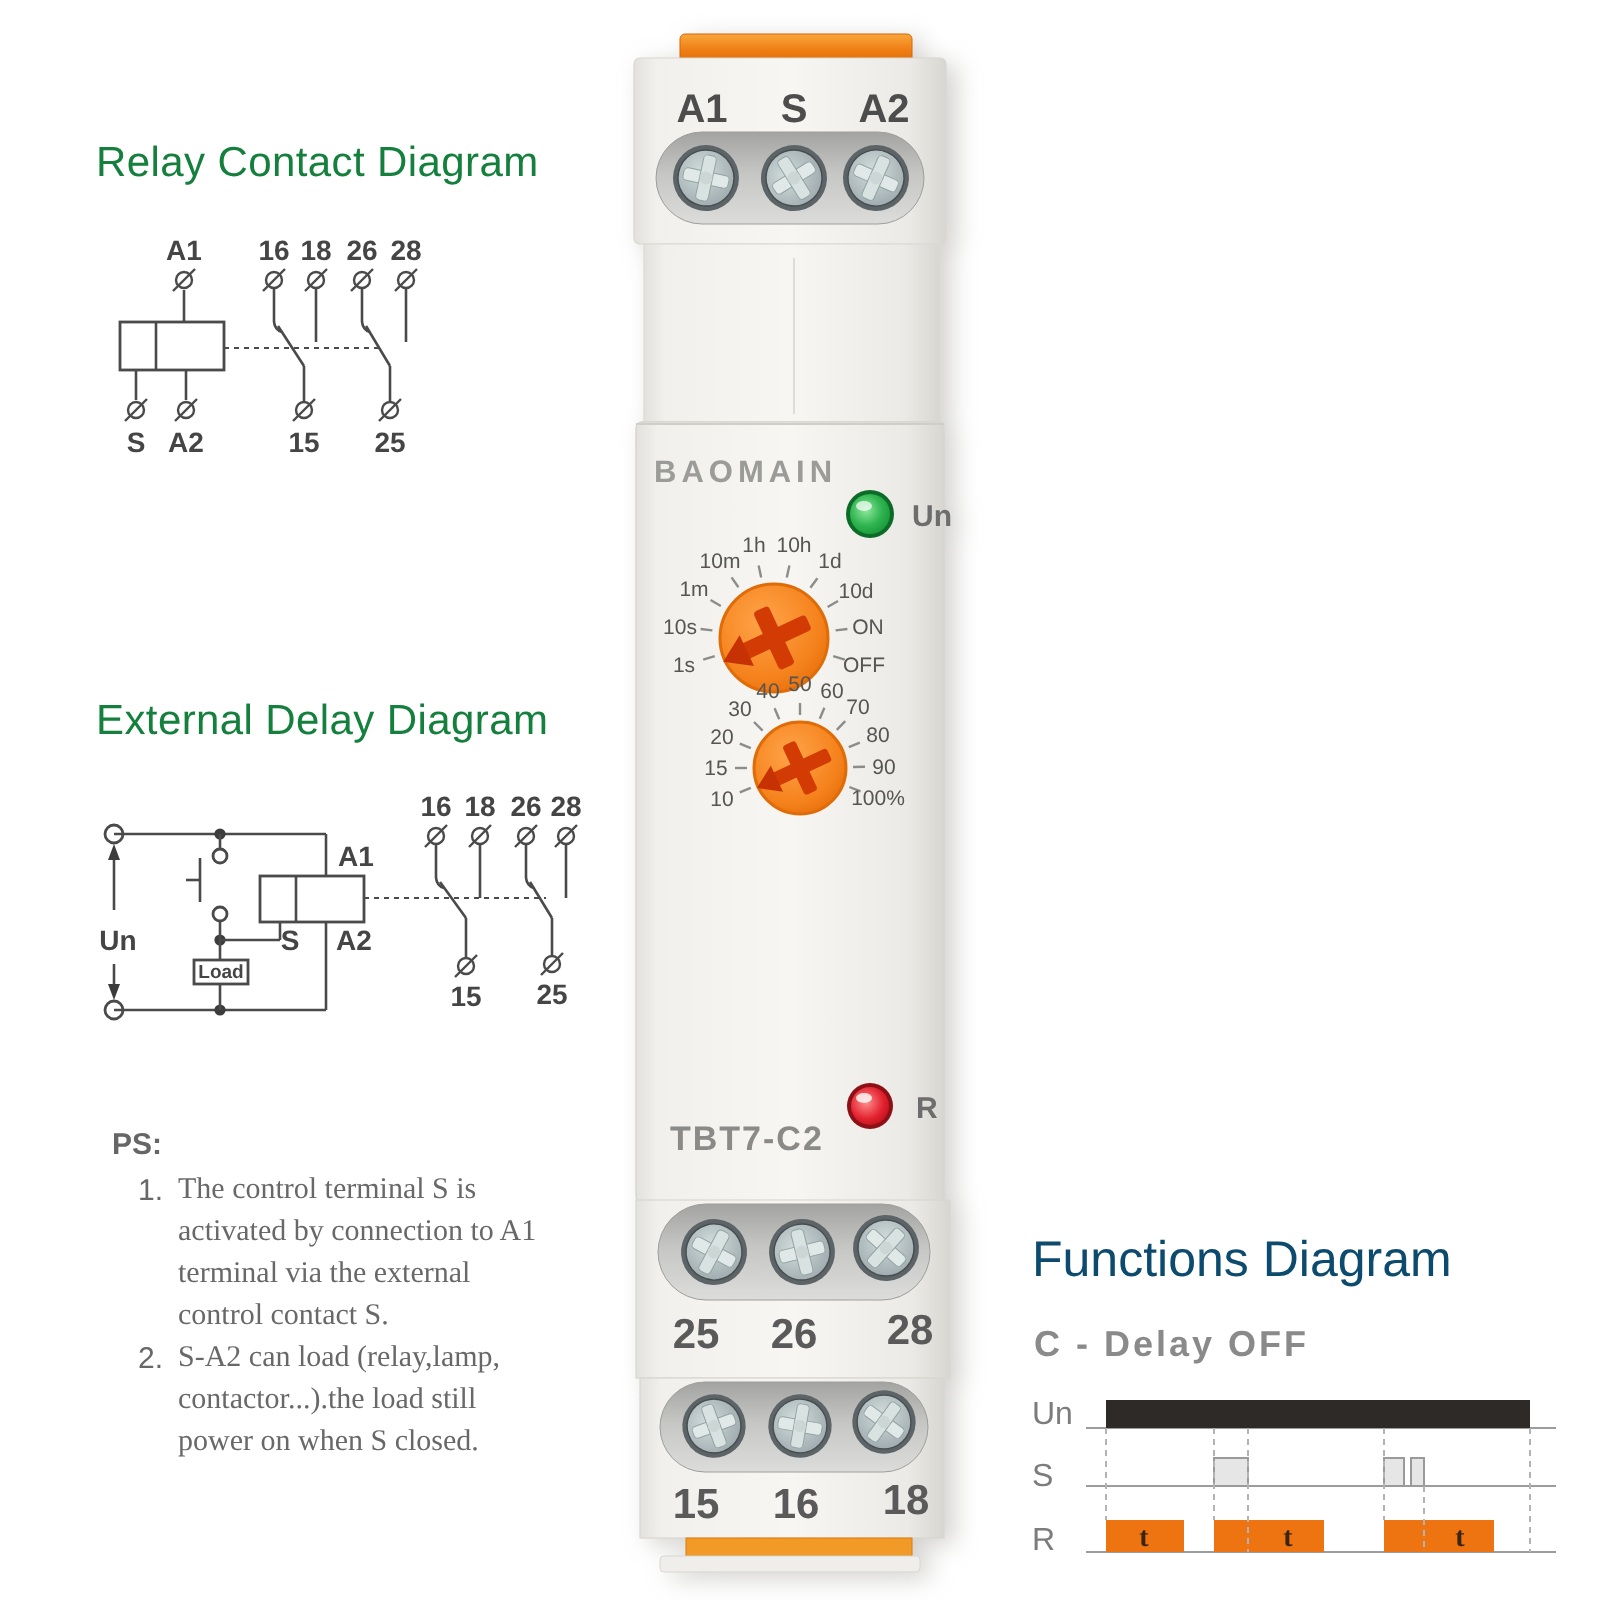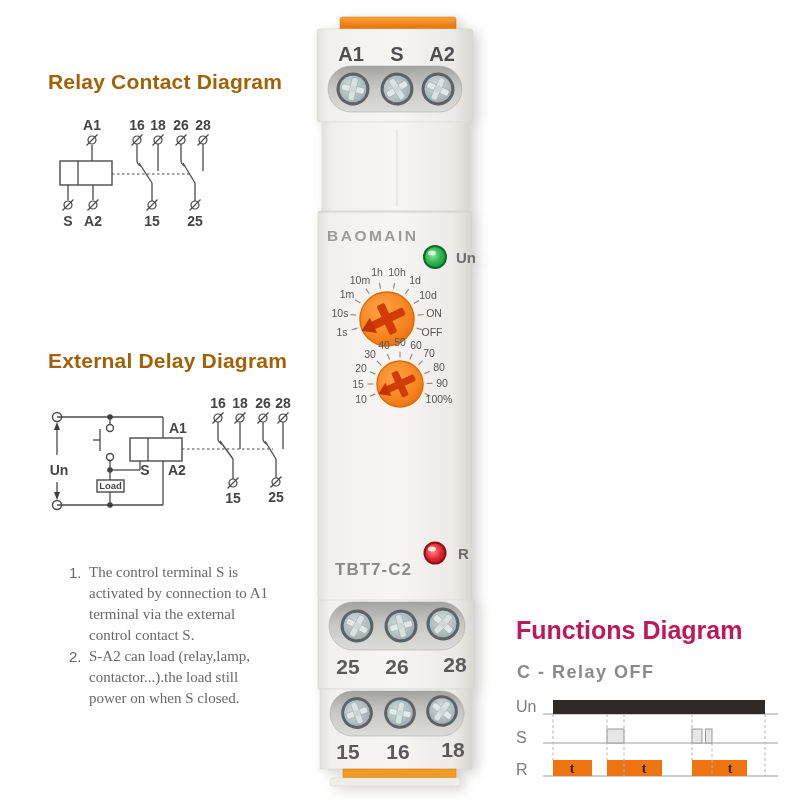--- a/index.html
+++ b/index.html
@@ -3,24 +3,24 @@
 <meta charset="utf-8">
 <style>
   html,body{margin:0;padding:0;}
   body{
     width:800px;height:800px;position:relative;overflow:hidden;
     background:#ffffff;
     font-family:"Liberation Sans",sans-serif;
   }
   .abs{position:absolute;}
   .sec-title{
-    font-weight:bold;color:#a16207;letter-spacing:.2px;
+    font-weight:normal;color:#15803d;letter-spacing:.2px;
     font-size:21px;white-space:nowrap;
   }
-  .fn-title{font-size:25px;color:#be185d;font-weight:bold;white-space:nowrap;}
+  .fn-title{font-size:25px;color:#0c4a6e;font-weight:normal;white-space:nowrap;}
   .fn-sub{font-size:18px;color:#8a8a8a;font-weight:600;letter-spacing:1.5px;white-space:nowrap;}
   .notes{width:215px;color:#686868;font-size:15px;line-height:21px;}
   .notes .heading{margin-bottom:2px;font-weight:600;color:#666;}
   .note-item{display:flex;margin-left:13px;}
   .note-item .num{width:20px;flex:0 0 20px;}
   .note-item .txt{width:190px;font-family:Liberation Serif, serif;}
   svg text{font-family:"Liberation Sans",sans-serif;}
   .diag text{font-size:14px;font-weight:700;fill:#454545;}
   .diag .wire{stroke:#4a4a4a;stroke-width:1.3;fill:none;}
   .diag .dotted{stroke:#4a4a4a;stroke-width:1.1;stroke-dasharray:2.5,2.5;fill:none;}
@@ -211,20 +211,21 @@
     <line class="wire" x1="231" y1="64" x2="231" y2="83"></line>
     <use href="#term" x="231" y="87"></use>
     <text x="231" y="107" text-anchor="middle">25</text>
     <text x="238" y="13" text-anchor="middle">28</text>
     <use href="#term" x="238" y="23"></use>
     <line class="wire" x1="238" y1="27" x2="238" y2="54"></line>
   </g>
 </svg>
 
 <div class="abs notes" style="left:56px;top:562px">
+  <div class="heading">PS:</div>
   <div class="note-item">
     <span class="num">1.</span>
     <span class="txt">The control terminal S is activated by connection to A1 terminal via the external control contact S.</span>
   </div>
   <div class="note-item">
     <span class="num">2.</span>
     <span class="txt">S-A2 can load (relay,lamp, contactor...).the load still power on when S closed.</span>
   </div>
 </div>
 
@@ -348,21 +349,21 @@
     <use href="#screwg" transform="translate(127,696) rotate(36) scale(.96)"></use>
     <text class="term-num" x="33" y="744" text-anchor="middle">15</text>
     <text class="term-num" x="83" y="744" text-anchor="middle">16</text>
     <text class="term-num" x="138" y="742" text-anchor="middle">18</text>
   </g>
   <rect x="28" y="754" width="113" height="9" fill="#f29a28" stroke="#db7d08" stroke-width=".5"></rect>
   <rect x="15" y="763" width="130" height="8" rx="2" fill="#efeeea" stroke="#d8d7d2" stroke-width=".5"></rect>
 </svg>
 
 <div class="abs fn-title" style="left:516px;top:616px">Functions Diagram</div>
-<div class="abs fn-sub" style="left:517px;top:662px">C - Relay OFF</div>
+<div class="abs fn-sub" style="left:517px;top:662px">C - Delay OFF</div>
 
 <svg class="abs timing" style="left:510px;top:688px" width="280" height="104" viewBox="0 0 280 104">
   <text class="row-label" x="6" y="24">Un</text>
   <text class="row-label" x="6" y="55">S</text>
   <text class="row-label" x="6" y="87">R</text>
   <line class="baseline" x1="33" y1="26" x2="268" y2="26"></line>
   <line class="baseline" x1="33" y1="55" x2="268" y2="55"></line>
   <line class="baseline" x1="33" y1="88" x2="268" y2="88"></line>
   <rect x="43" y="12" width="212" height="14" fill="#2e2a28"></rect>
   <g fill="#e6e6e6" stroke="#9a9a9a" stroke-width="1">

